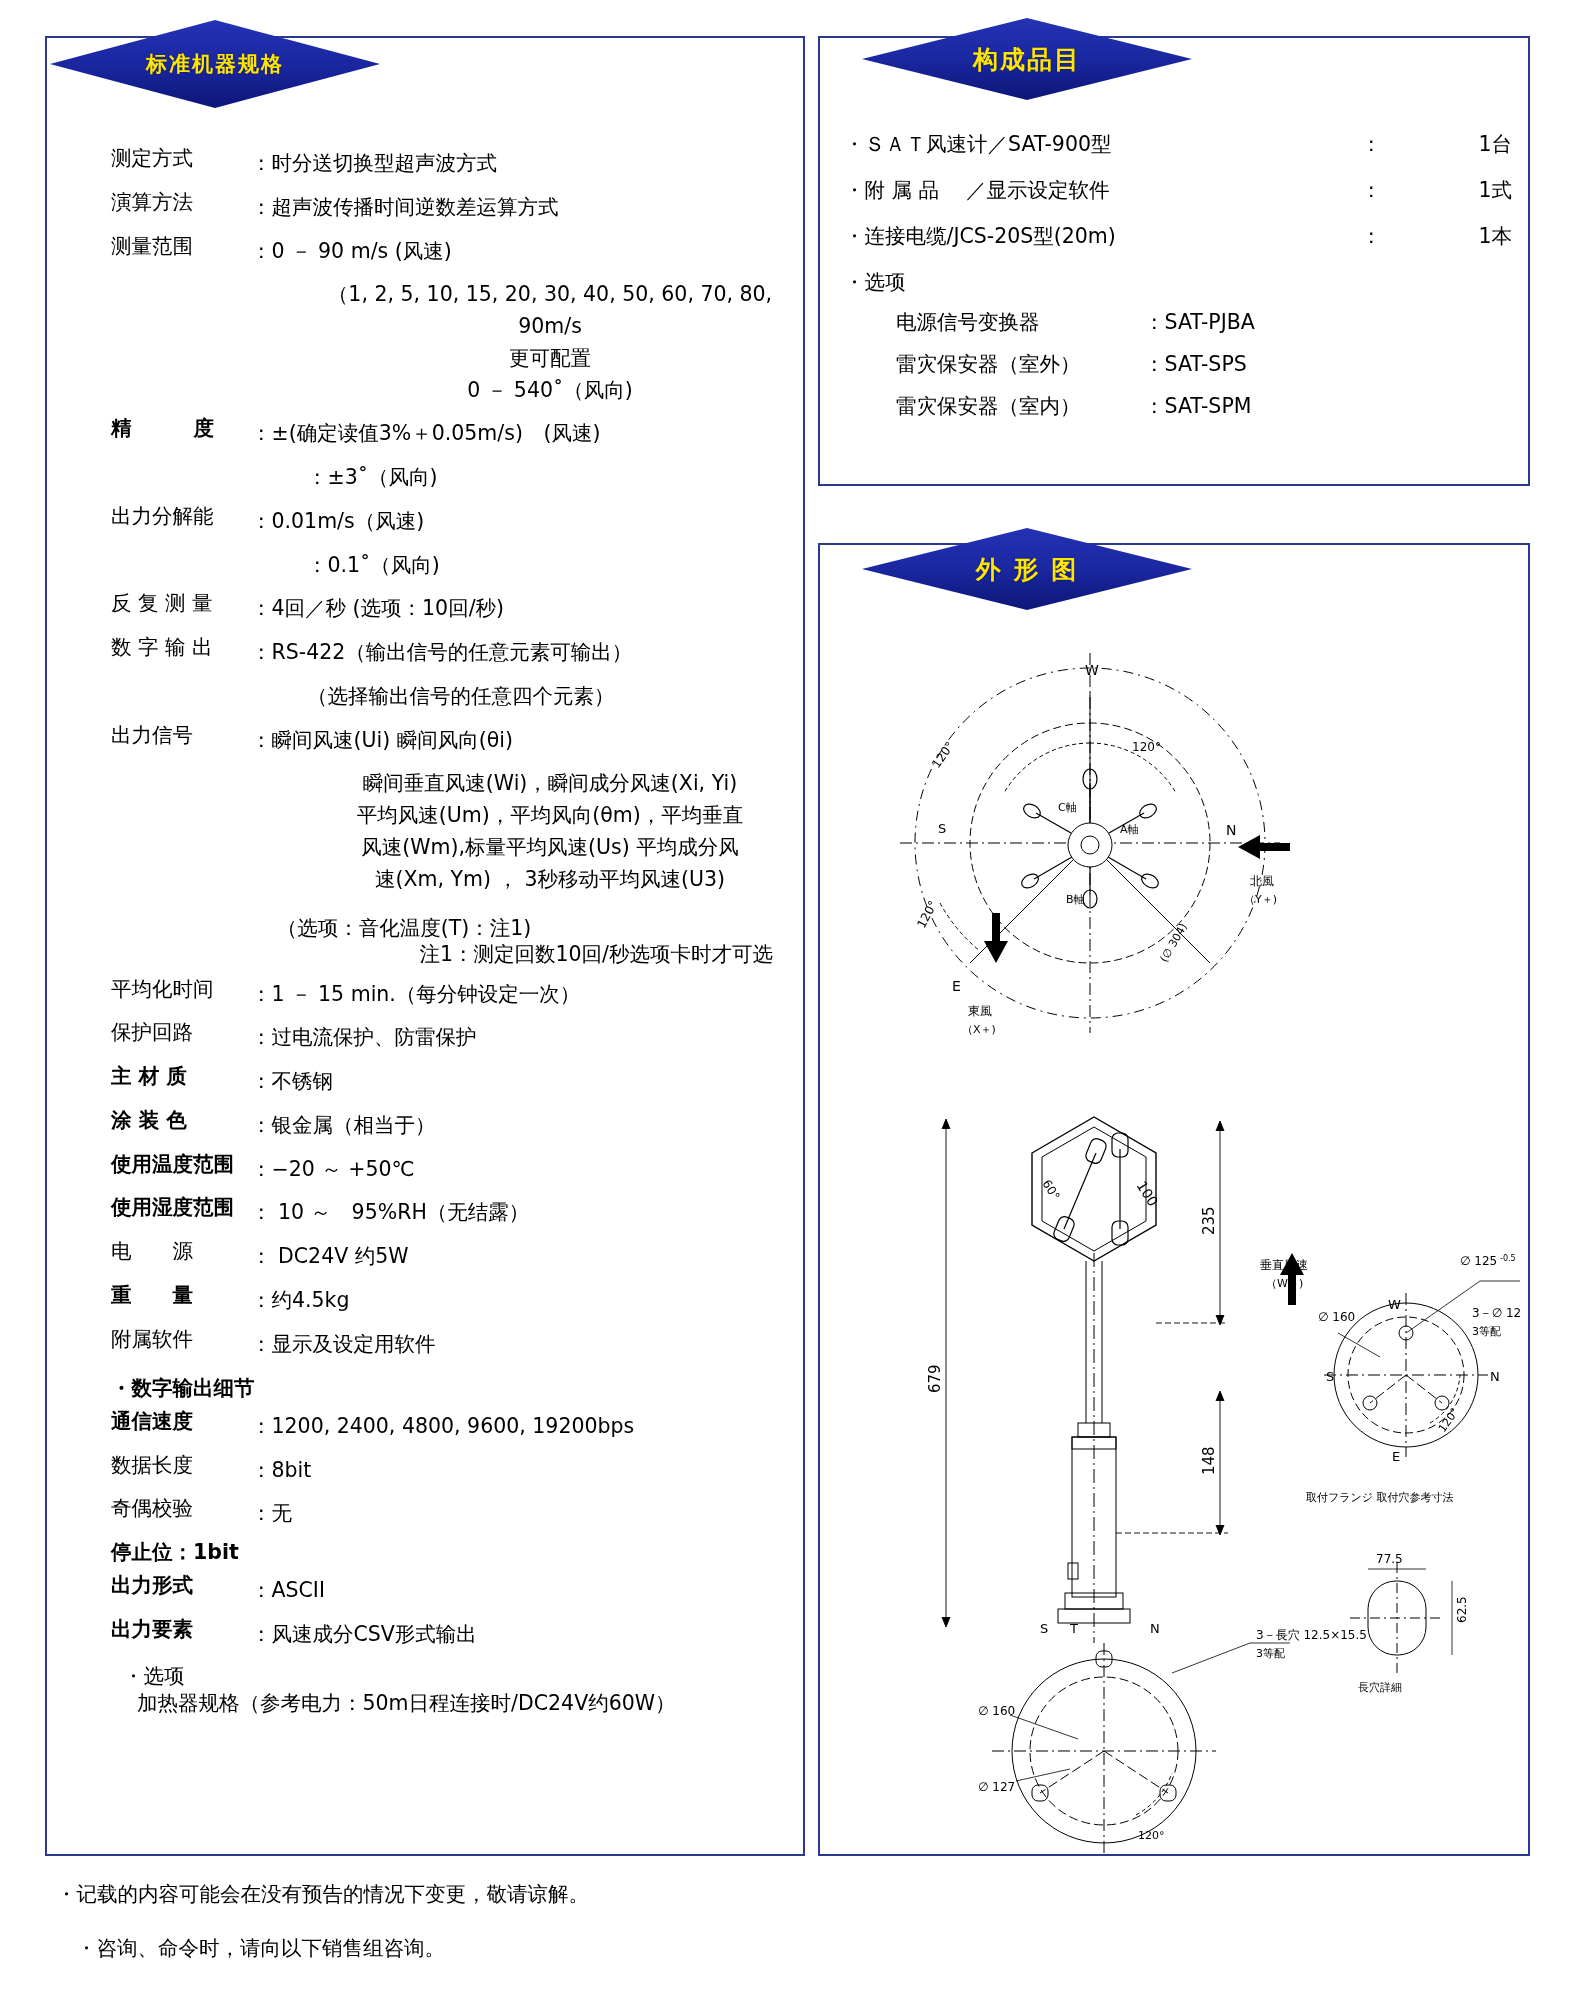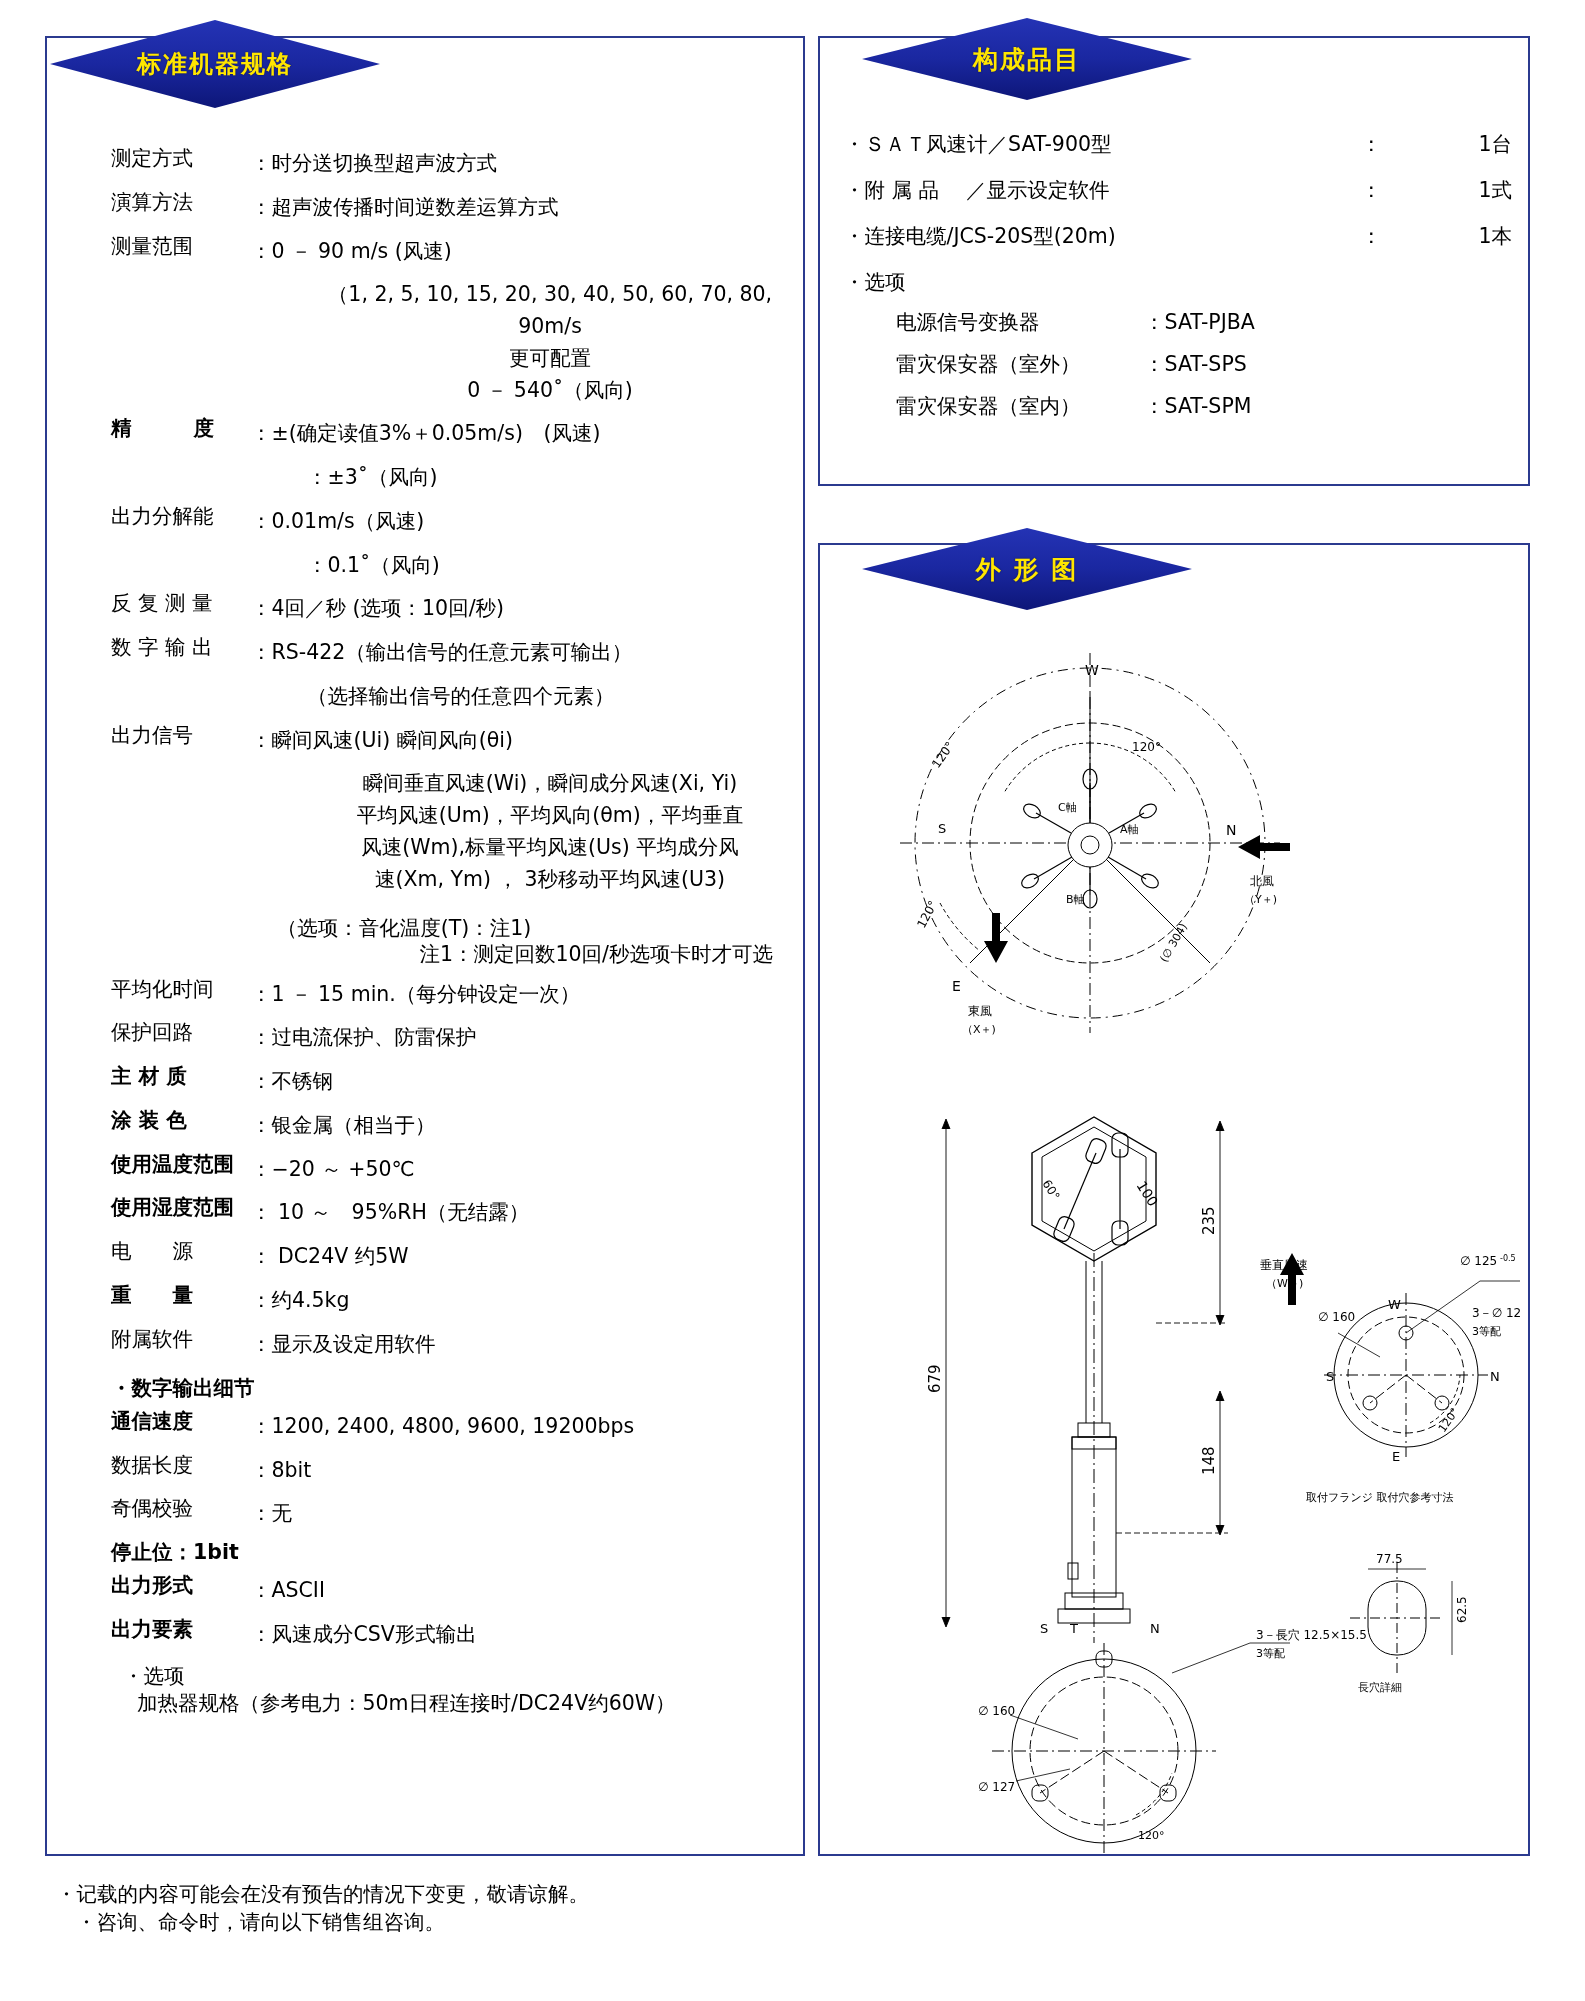--- a/index.html
+++ b/index.html
@@ -35,21 +35,21 @@
     display: flex; align-items: center; justify-content: center;
     color: #ffe600;
     font-weight: bold;
     letter-spacing: 2px;
     background: linear-gradient(180deg,#1a27a0 0%, #2b3ccf 45%, #1422
       8f 100%);
     background: linear-gradient(180deg,#2433b5 0%,#1a27a0 50%,#0d1678 100%);
     clip-path: polygon(50% 0%, 100% 50%, 50% 100%, 0% 50%);
     text-shadow: 0 0 2px rgba(0,0,0,.5);
   }
-  #banner-spec  { left: 50px;  top: 20px;  width: 330px; height: 88px;  font-size: 24px; }
+  #banner-spec  { left: 50px;  top: 20px;  width: 330px; height: 88px;  font-size: 21px; }
   #banner-items { left: 862px; top: 18px;  width: 330px; height: 82px;  font-size: 25px; }
   #banner-dim   { left: 862px; top: 528px; width: 330px; height: 82px;  font-size: 25px; }
 
   
   .spec-body {
     position: absolute;
     left: 8px; top: 110px; right: 10px;
     font-size: 20.5px;
     line-height: 1.0;
   }
@@ -144,21 +144,21 @@
     position: absolute;
     left: 0; top: 88px;
     width: 712px; height: 1222px;
   }
   
   .footer {
     position: absolute;
     left: 56px; top: 1880px;
     font-size: 20.5px;
   }
-  .footer .f1 { }
+  .footer .f1 { margin-bottom: 26px; }
   .footer .f2 { padding-left: 20px; }
 
   .b { font-weight: bold; }
 </style>
 </head>
 <body>
 
 <div class="page">
 
   <div class="panel" id="panel-spec">

